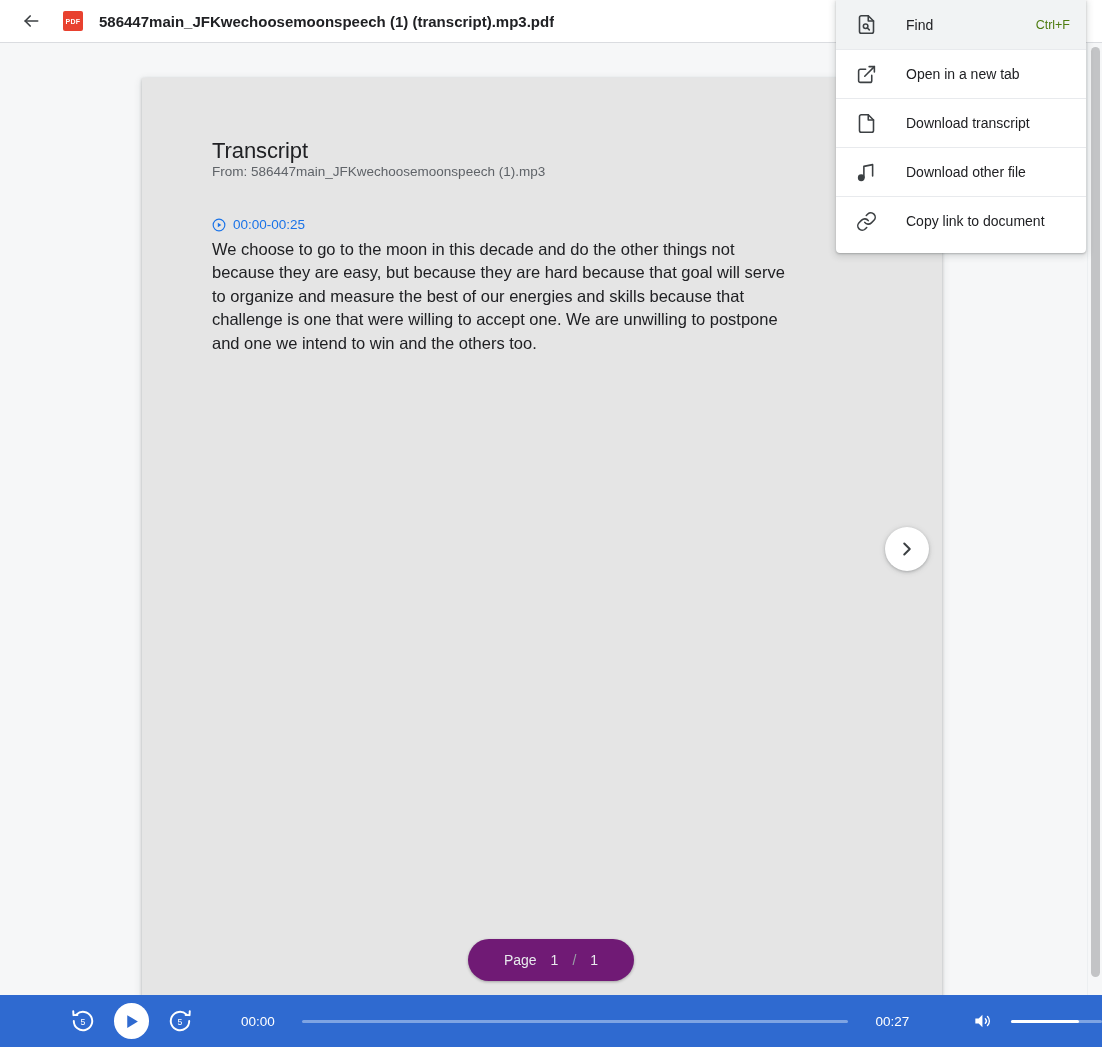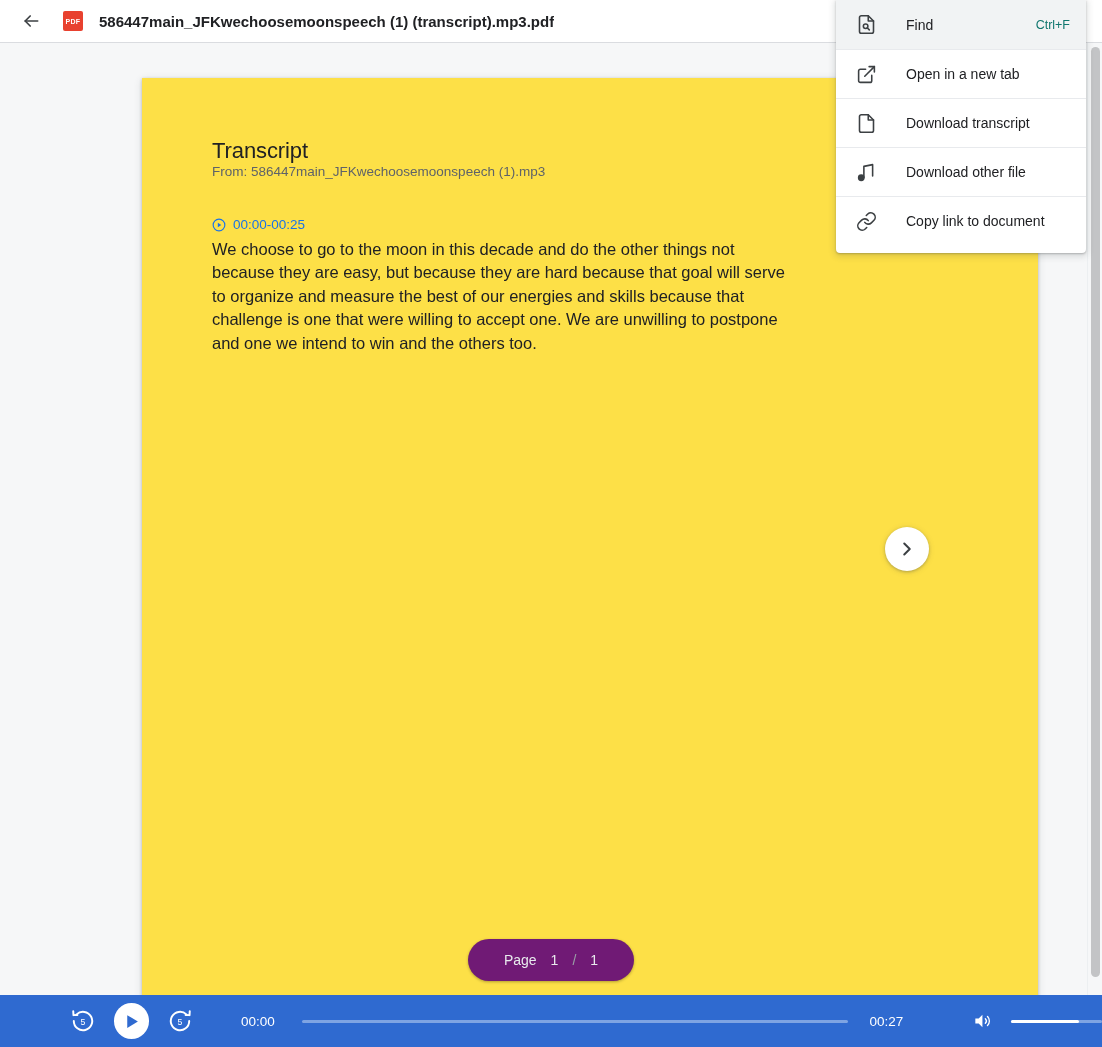--- a/index.html
+++ b/index.html
@@ -40,22 +40,22 @@
 
   
   .viewer {
     position: absolute; top: 43px; left: 0;
     width: 1102px; height: 952px;
     background: #f6f7f8;
     overflow: hidden;
   }
   .page {
     position: absolute; top: 35px; left: 142px;
-    width: 896px; height: 925px;
-    background: #fde047;
+    width: 800px; height: 925px;
+    background: #e5e5e5;
     box-shadow: 0 1px 3px rgba(60,64,67,.3), 0 2px 8px rgba(60,64,67,.15);
   }
   .page-inner { padding: 60px 70px; }
   .transcript-heading {
     font-size: 22px; color: #202124; font-weight: normal;
     letter-spacing: -0.1px;
   }
   .transcript-source {
     font-size: 13.5px; color: #5f6368;
   }
@@ -125,21 +125,21 @@
     font-size: 14px; color: #202124;
   }
   .menu-item + .menu-item { border-top: 1px solid #e8eaed; }
   .menu-item.active { background: #f1f3f4; }
   .menu-icon {
     width: 24px; height: 24px; margin-right: 28px;
     display: flex; align-items: center; justify-content: center;
     color: #3c4043; flex: 0 0 auto;
   }
   .menu-label { flex: 1 1 auto; white-space: nowrap; }
-  .menu-shortcut { color: #0f766e; font-size: 12.5px; }
+  .menu-shortcut { color: #4d7c0f; font-size: 12.5px; }
 
   
   .player {
     position: absolute; left: 0; top: 995px;
     width: 1102px; height: 52px;
     background: #2f6ad0;
     display: flex; align-items: center;
     z-index: 30;
   }
   .pl-btn {
@@ -160,21 +160,21 @@
     margin-left: 16px; height: 3px; width: 551px;
     background: #7ea4e3; border-radius: 2px; position: relative;
     cursor: pointer;
   }
   .progress-fill {
     position: absolute; left: 0; top: 0; height: 3px;
     width: 0%; background: #ffffff; border-radius: 2px;
   }
   .time-total {
     margin-left: 16px; color: #ffffff; font-size: 13.5px;
-    width: 46px; text-align: center;
+    width: 46px; text-align: right;
   }
   .volume-btn { width: 30px; height: 30px; margin-left: 58px; }
   .volume-track {
     margin-left: 14px; height: 3px; width: 92px;
     background: #7ea4e3; border-radius: 2px; position: relative;
     cursor: pointer;
   }
   .volume-fill {
     position: absolute; left: 0; top: 0; height: 3px;
     width: 75%; background: #ffffff; border-radius: 2px;

